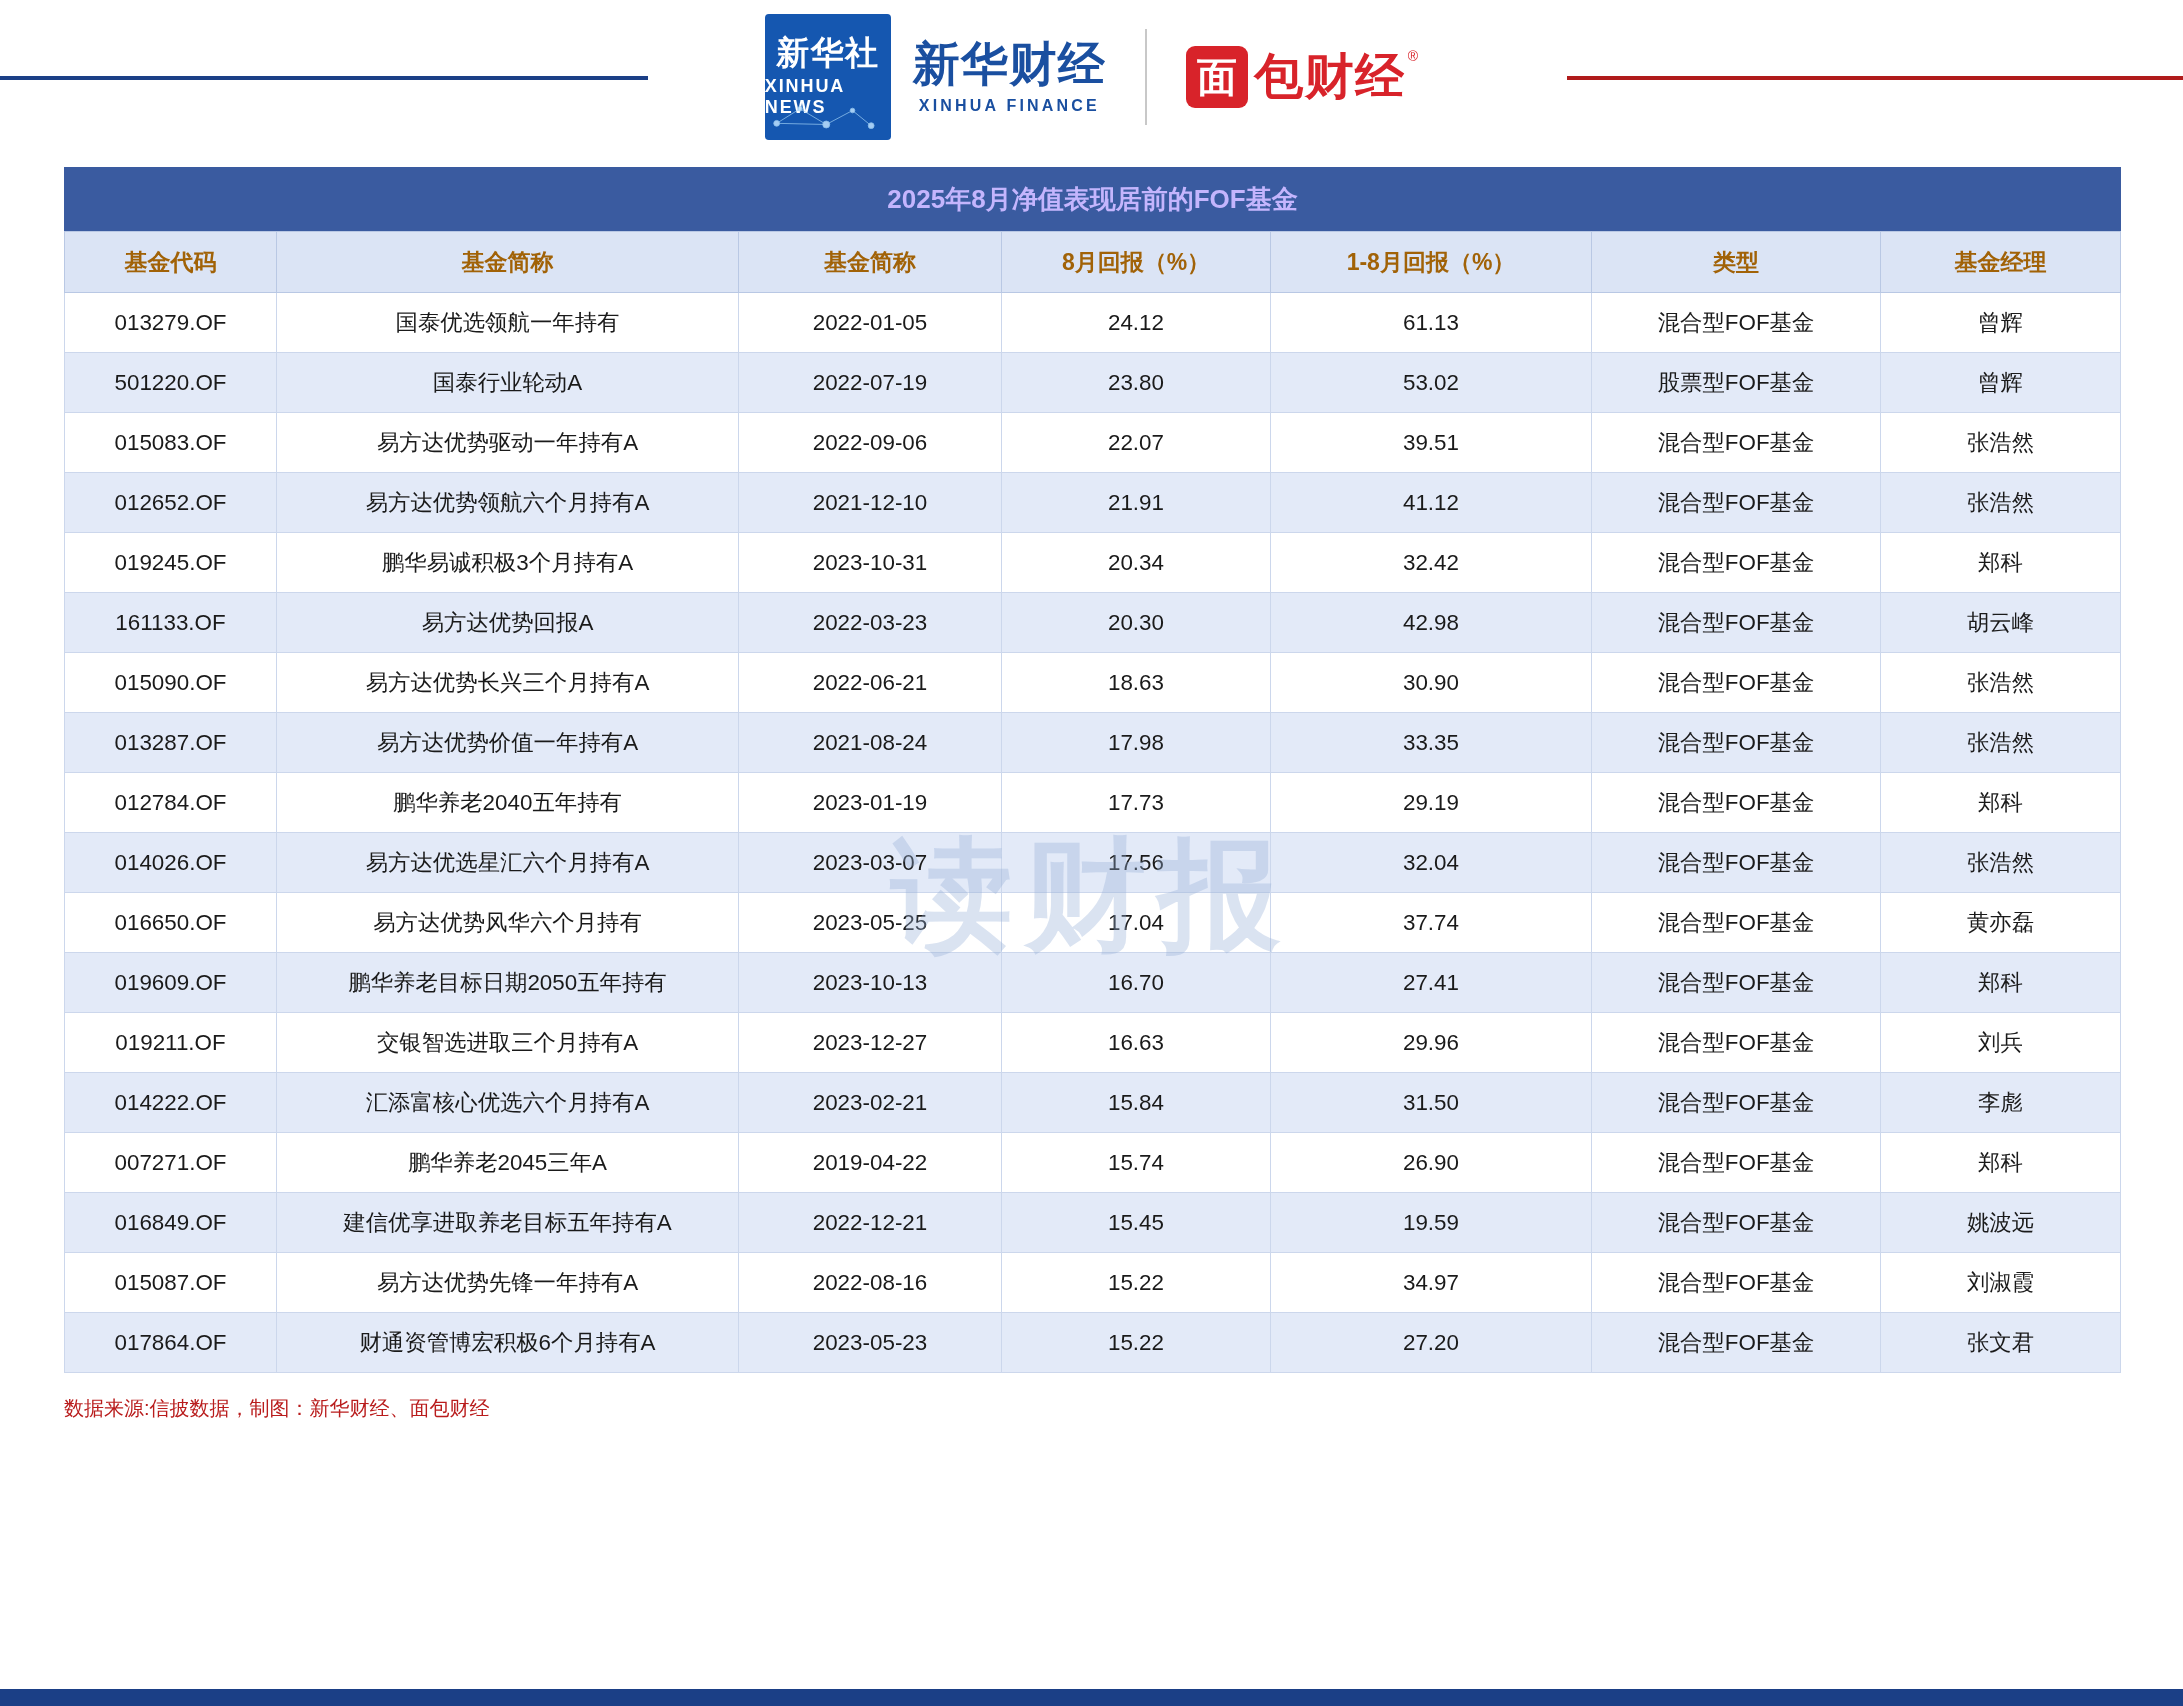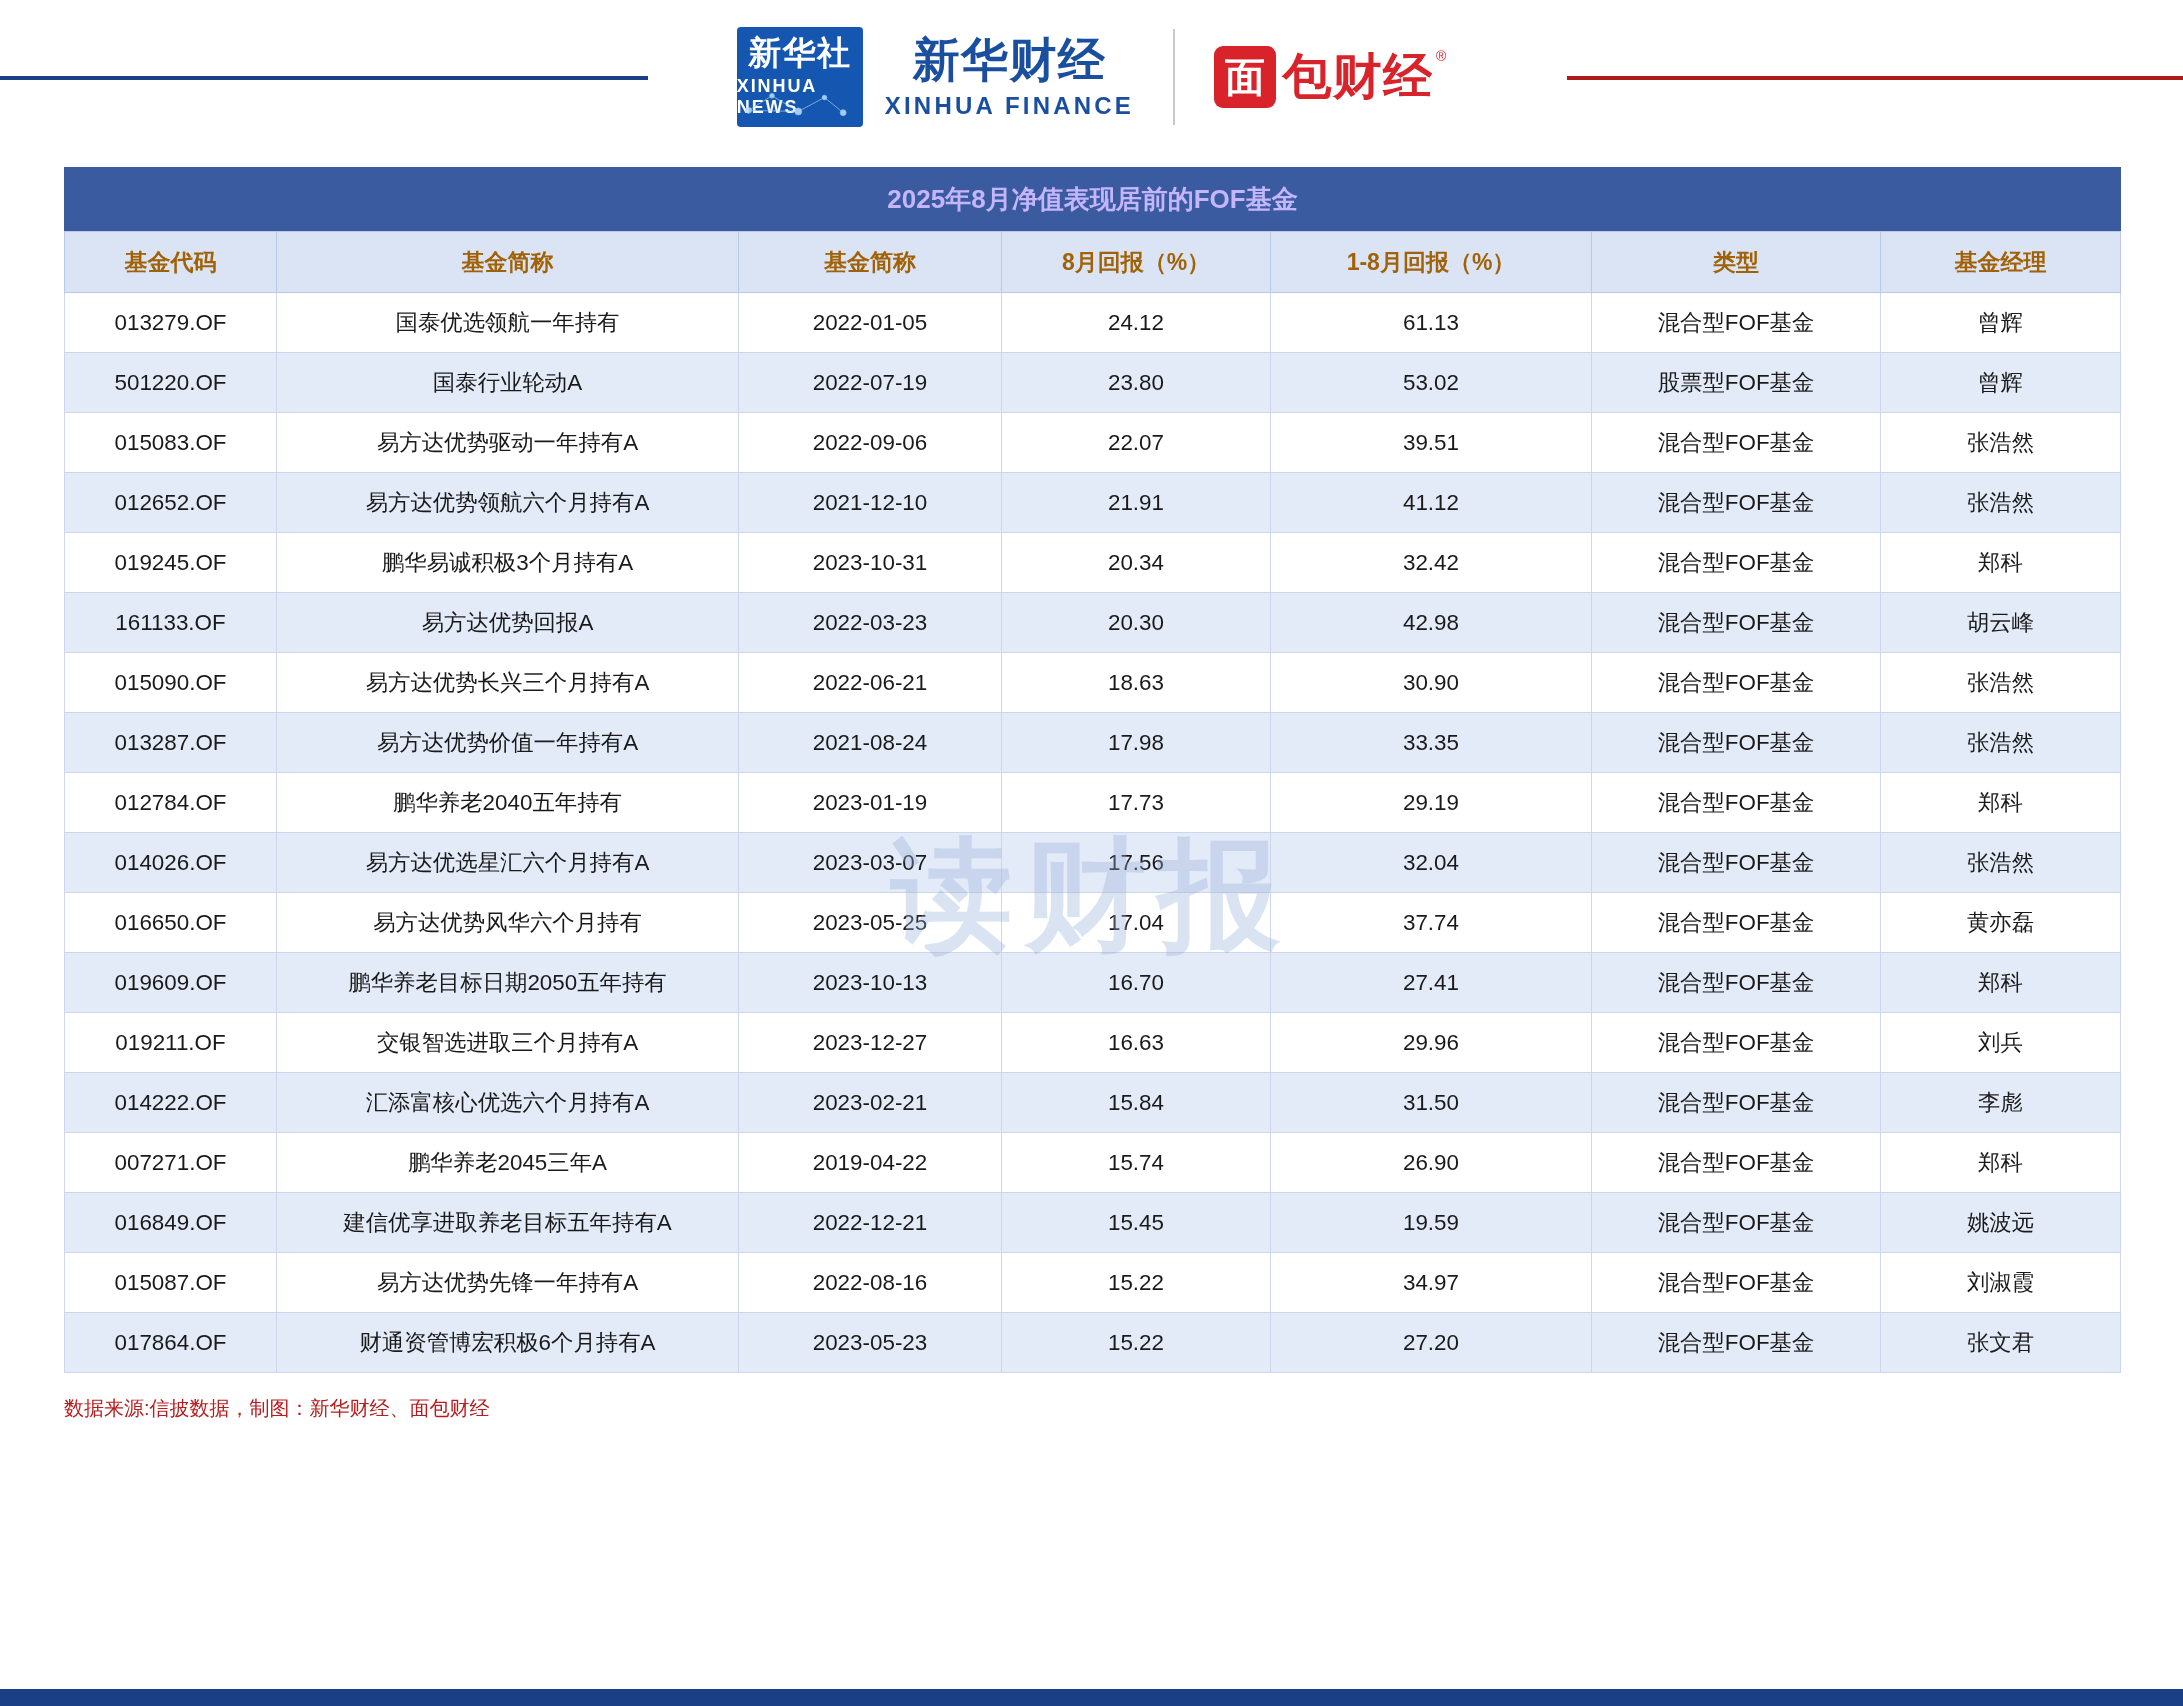--- a/index.html
+++ b/index.html
@@ -38,21 +38,21 @@
     align-items: center;
     gap: 22px;
     z-index: 2;
     padding: 0 19px;
     background: #ffffff;
   }
 
   
   .xh-news {
     width: 126px;
-    height: 100px;
+    height: 126px;
     background: #1557b0;
     border-radius: 3.8px;
     color: #ffffff;
     display: flex;
     flex-direction: column;
     align-items: center;
     justify-content: center;
     position: relative;
     overflow: hidden;
   }
@@ -87,21 +87,21 @@
   }
   .xh-fin .cn {
     font-size: 47px;
     font-weight: bold;
     color: #1a4fa0;
     letter-spacing: 1.3px;
     font-family: "DejaVu Sans", sans-serif;
   }
   .xh-fin .en {
     margin-top: 10.3px;
-    font-size: 24px;
+    font-size: 16px;
     font-weight: bold;
     color: #1a4fa0;
     letter-spacing: 3.2px;
   }
 
   .divider-v {
     width: 2.6px;
     height: 96px;
     background: #c8c8c8;
     margin: 0 16.7px;

